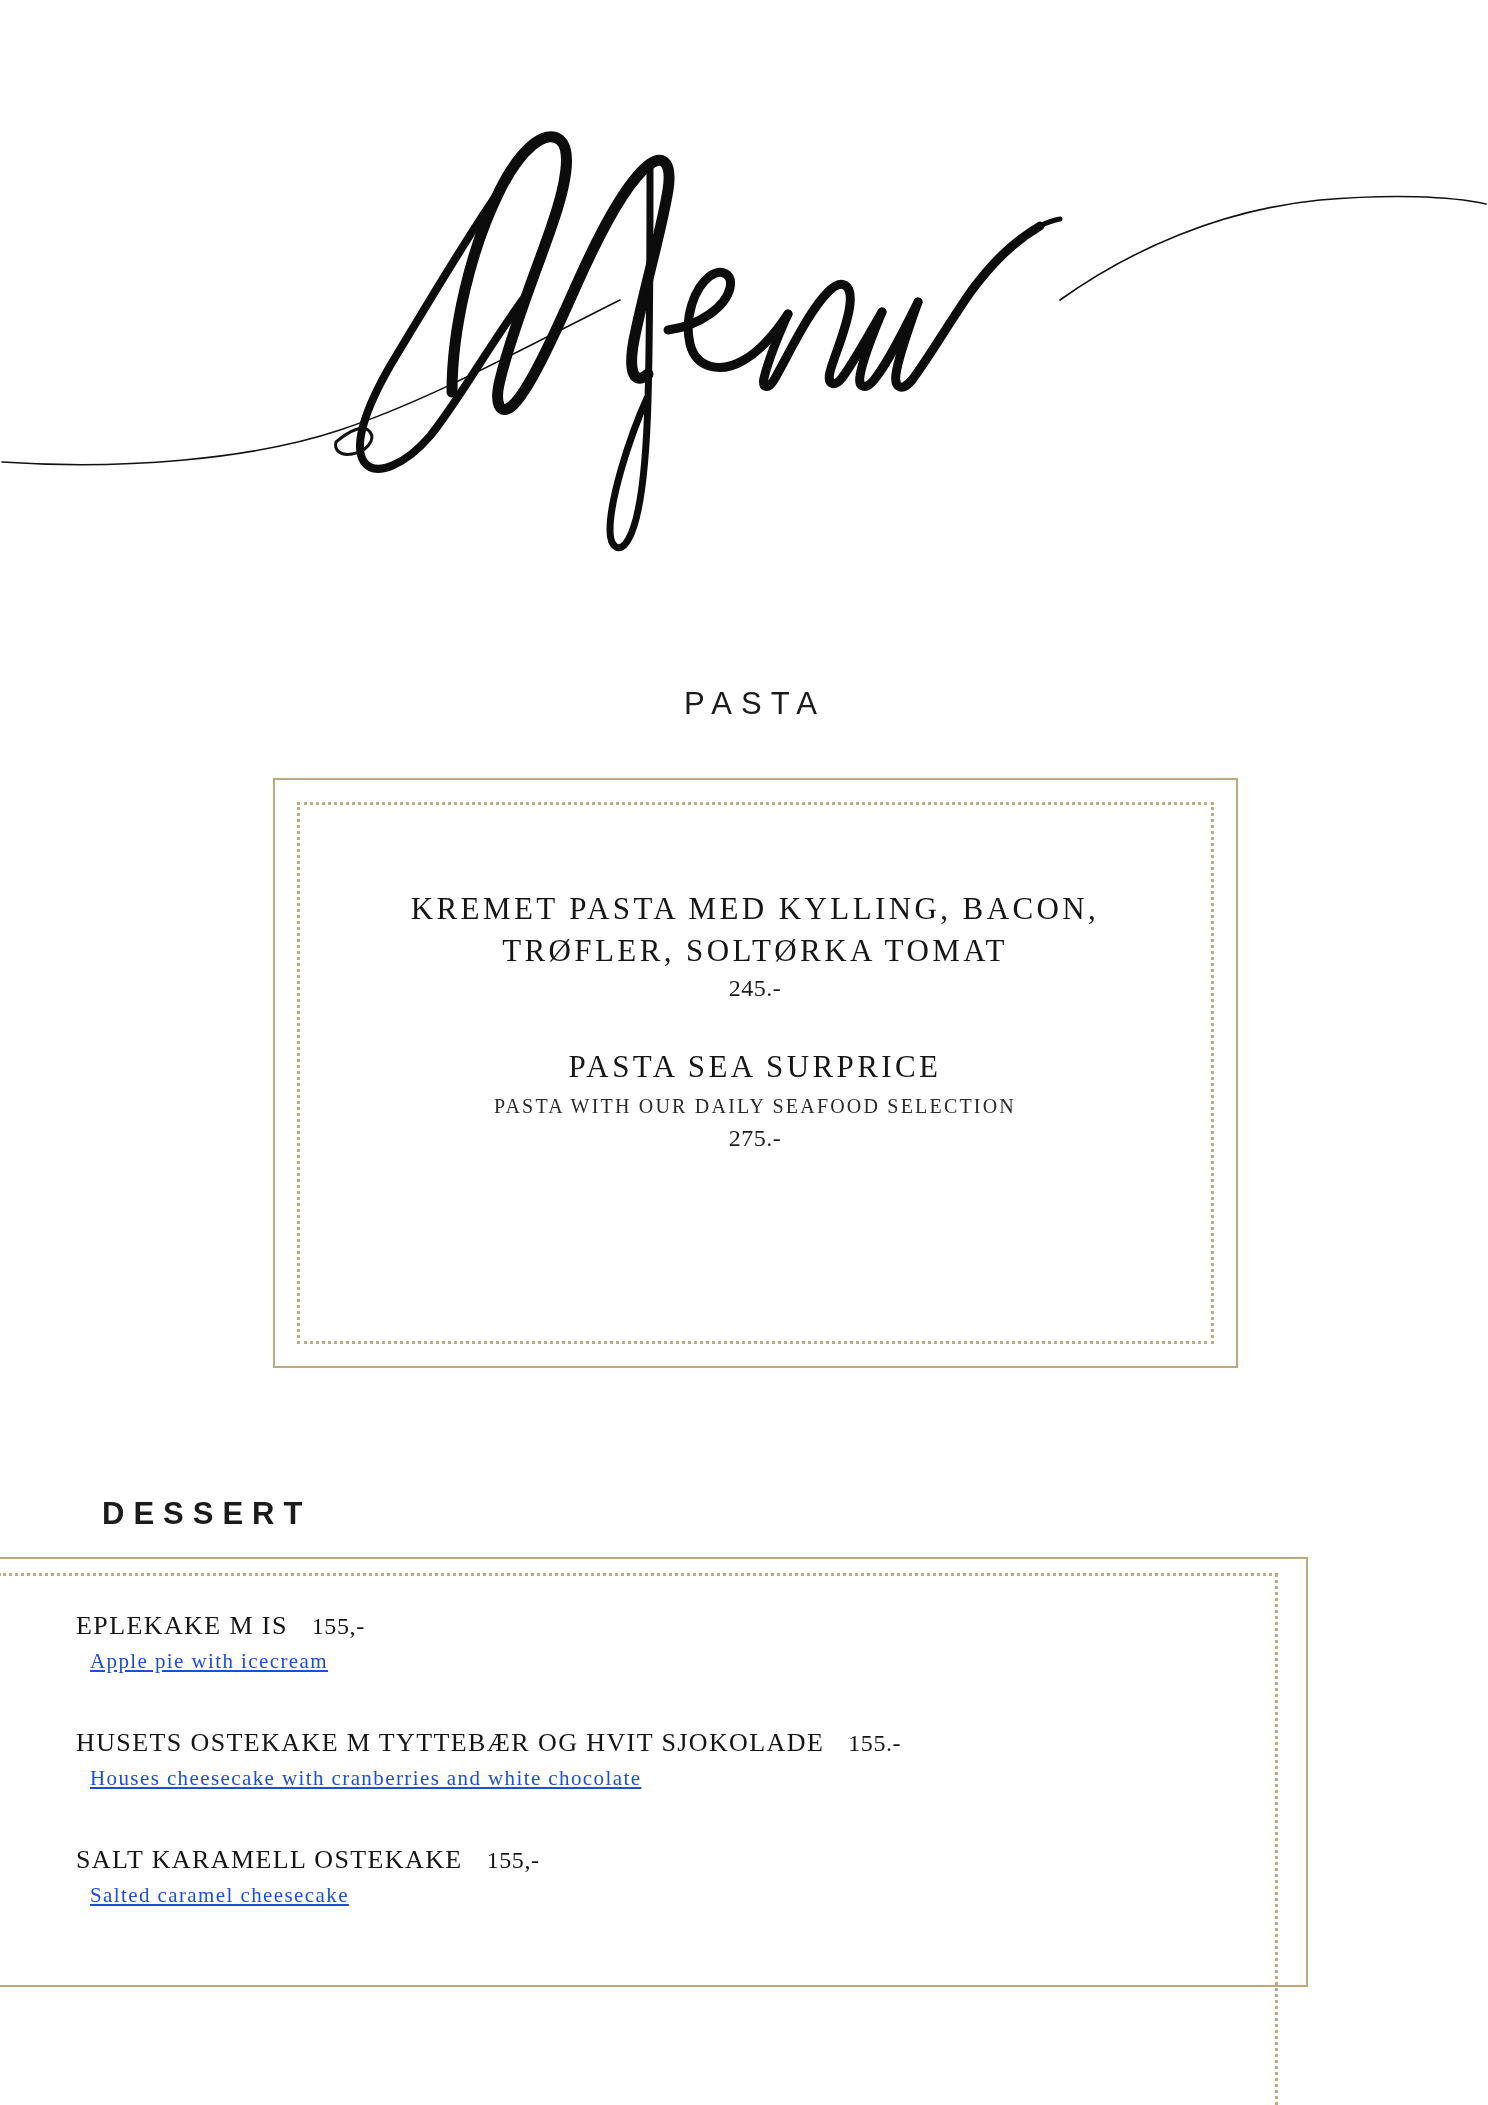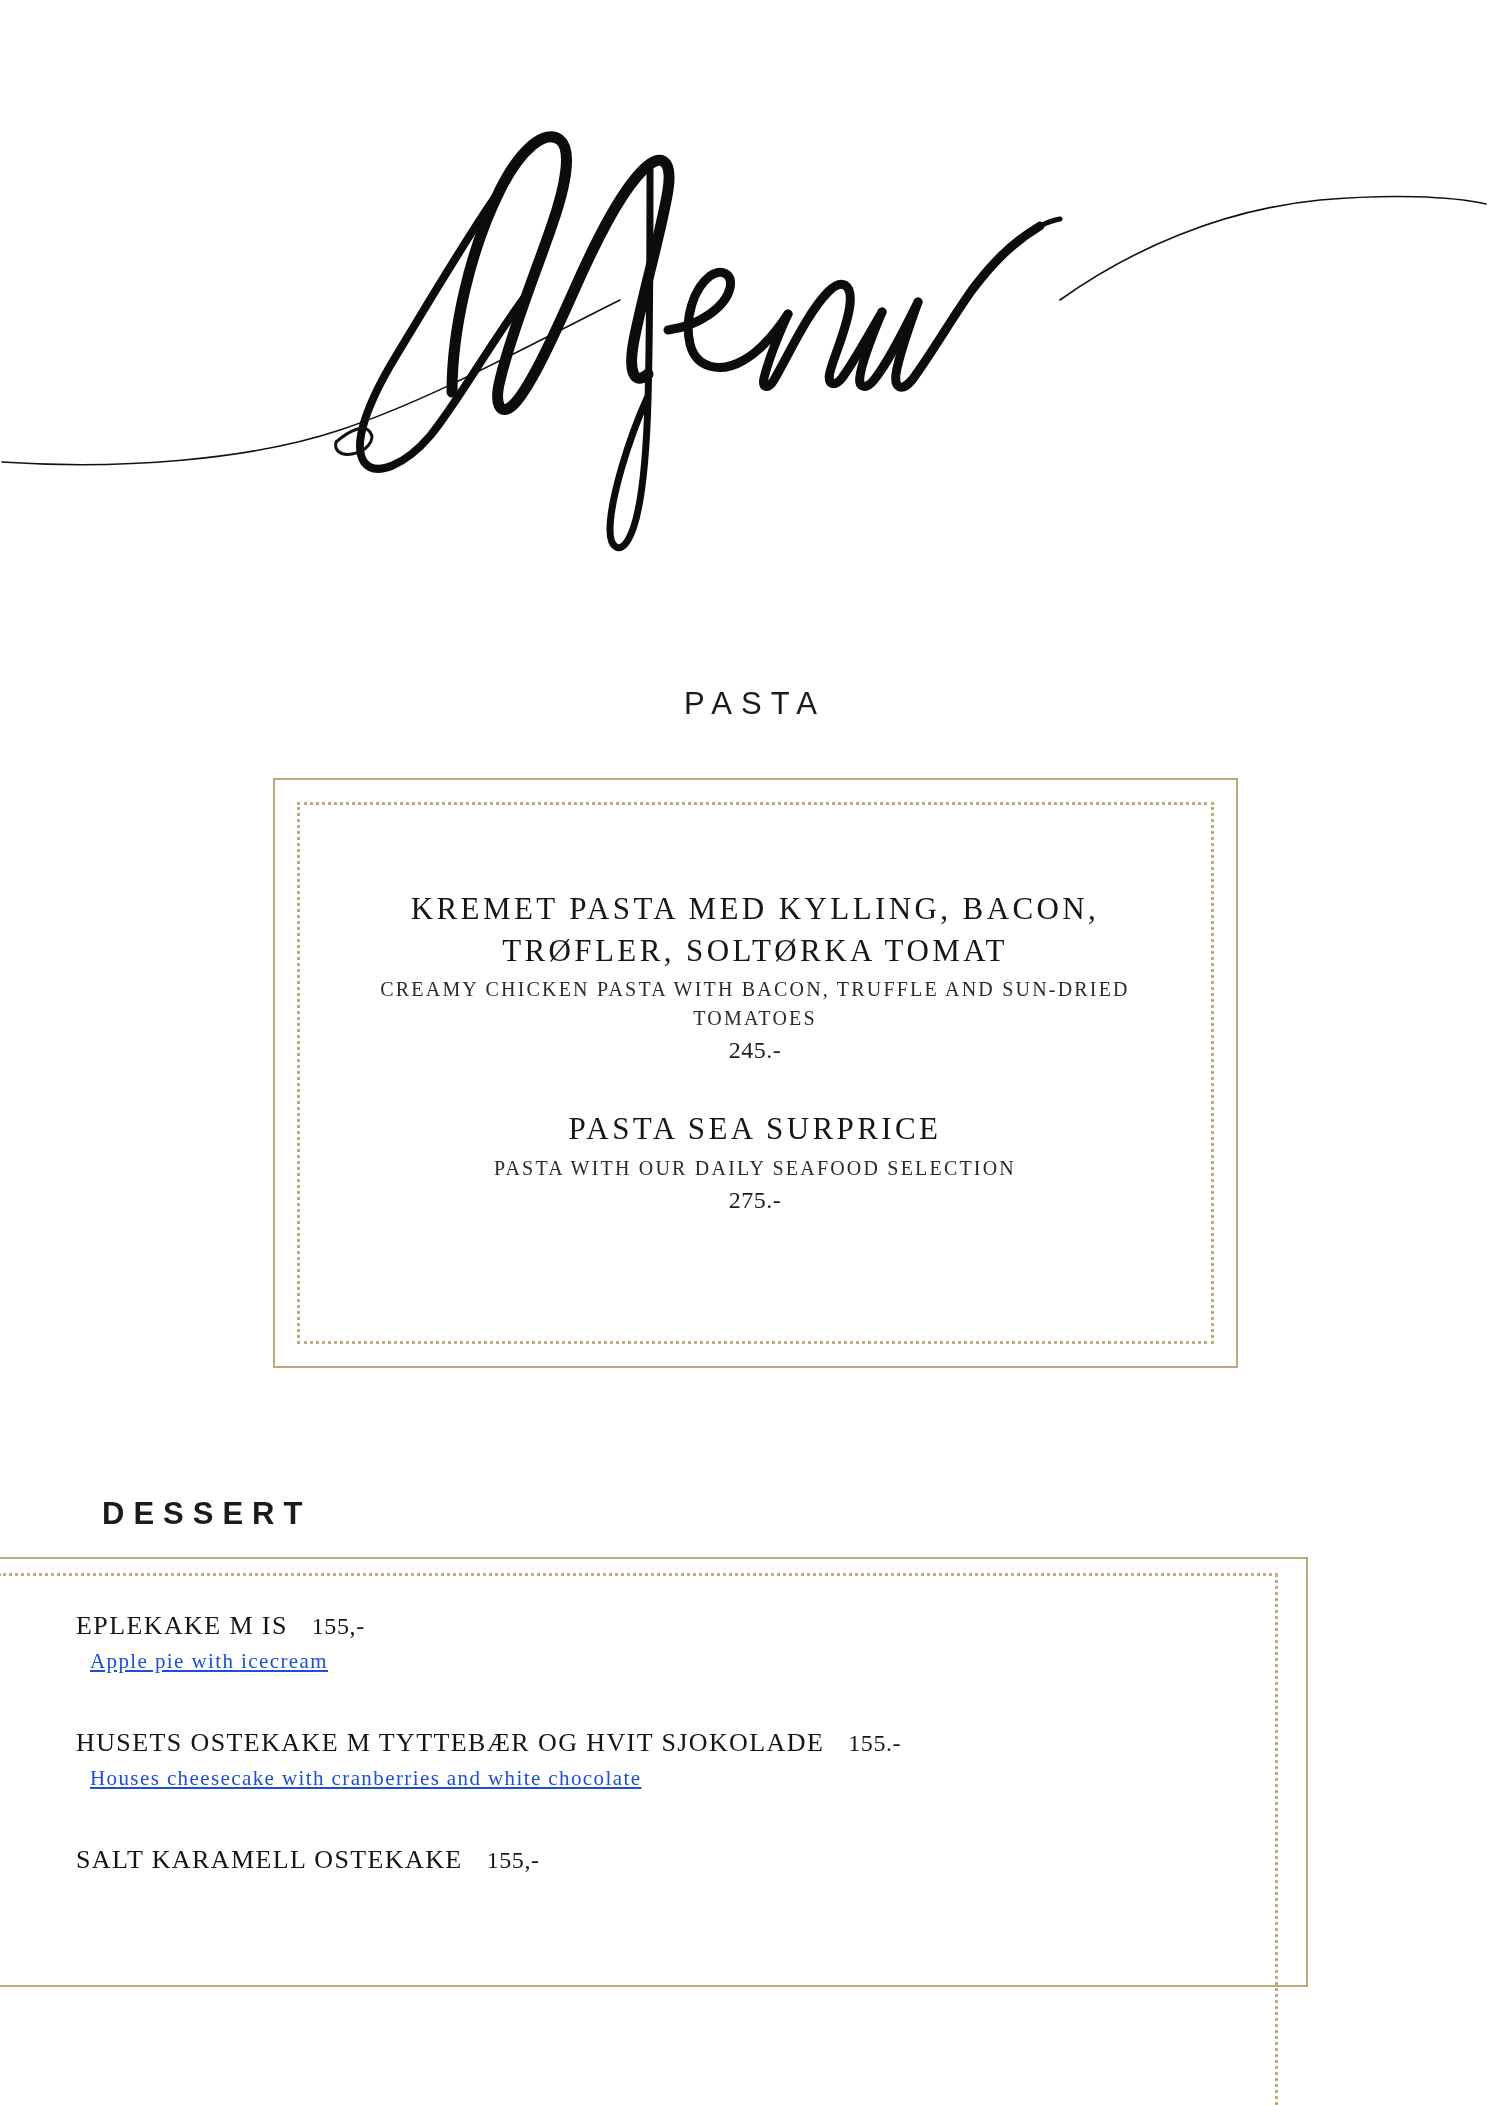--- a/index.html
+++ b/index.html
@@ -234,21 +234,20 @@
 
 <section class="pasta-wrap">
   <h2 class="section-title pasta-heading">PASTA</h2>
 
   <div class="pasta-box">
     <div class="pasta-box-inner"></div>
     <div class="pasta-content">
 
       <div class="dish-block">
         <div class="dish-name">KREMET PASTA MED KYLLING, BACON, TRØFLER, SOLTØRKA TOMAT</div>
-        <div class="dish-desc">CREAMY CHICKEN PASTA WITH BACON, TRUFFLE AND SUN-DRIED TOMATOES</div>
         <div class="dish-price">245.-</div>
       </div>
 
       <div class="dish-block">
         <div class="dish-name">PASTA SEA SURPRICE</div>
         <div class="dish-desc">PASTA WITH OUR DAILY SEAFOOD SELECTION</div>
         <div class="dish-price">275.-</div>
       </div>
 
     </div>
@@ -276,17 +275,18 @@
           <span class="dessert-price">155.-</span>
         </div>
         <div class="dessert-desc">Houses cheesecake with cranberries and white chocolate</div>
       </div>
 
       <div class="dessert-item">
         <div class="dessert-row">
           <span class="dessert-name">SALT KARAMELL OSTEKAKE</span>
           <span class="dessert-price">155,-</span>
         </div>
+        <div class="dessert-desc">Salted caramel cheesecake</div>
       </div>
 
     </div>
   </div>
 </section>
 
 </body></html>

